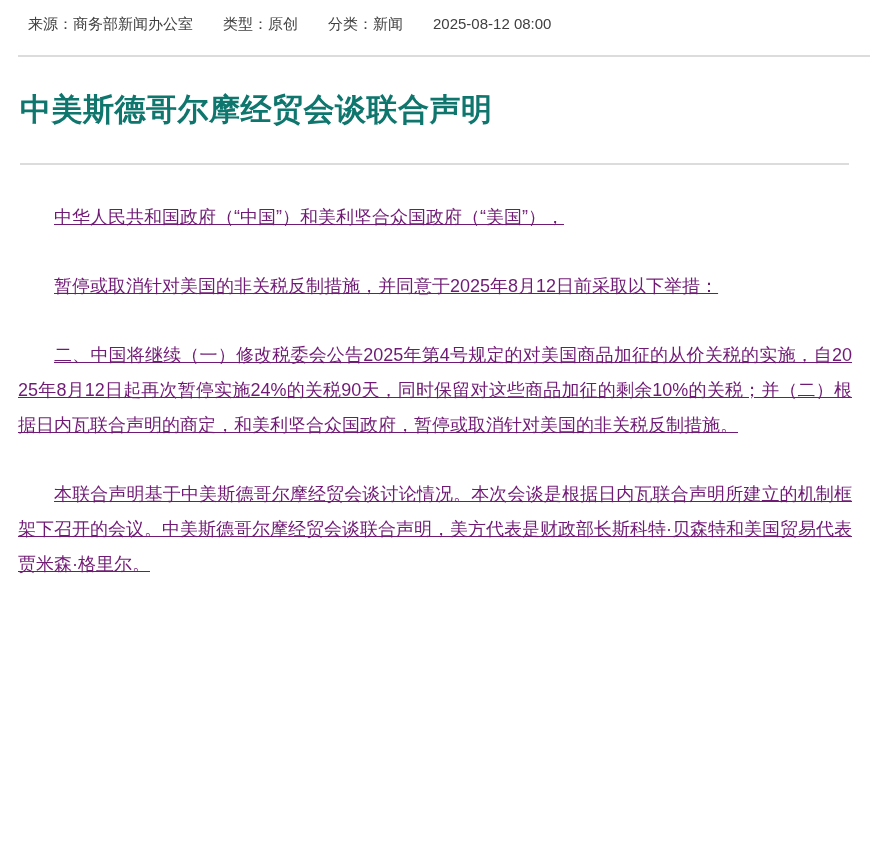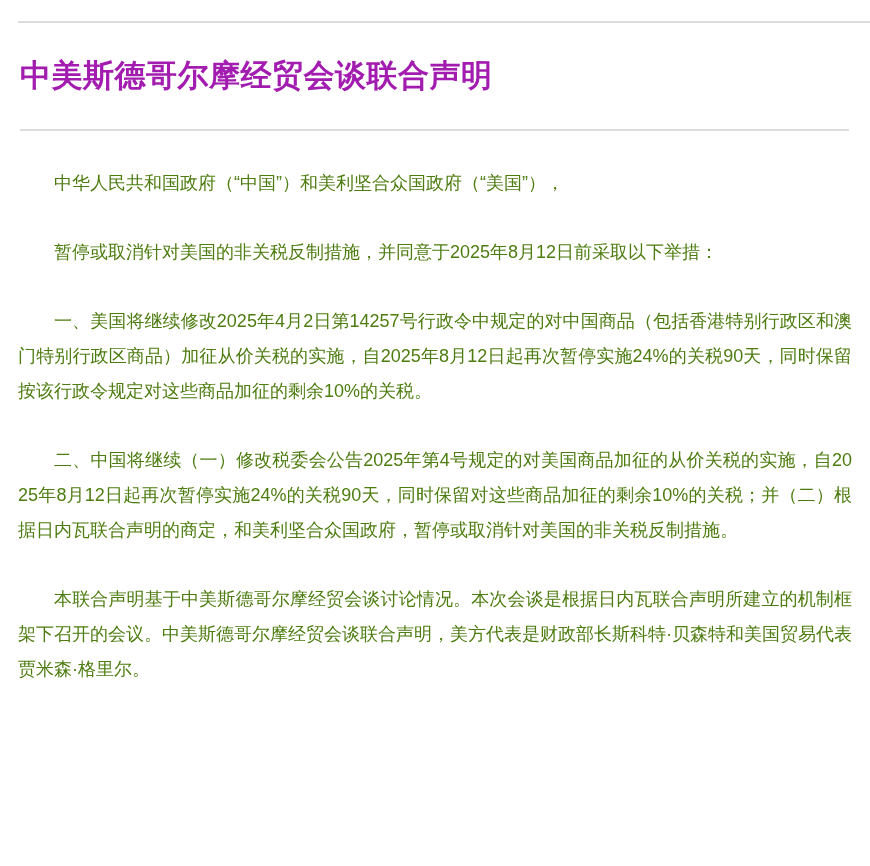--- a/index.html
+++ b/index.html
@@ -39,58 +39,61 @@
     margin-right: -18px;
     height: 2px;
     background: #dcdcdc;
   }
   
   .article-title {
     margin: 33px 0 0 2px;
     font-size: 31px;
     line-height: 40px;
     font-weight: 700;
-    color: #a21caf;
+    color: #0f766e;
     letter-spacing: 0.5px;
   }
   
   .divider-title {
     margin-top: 33px;
     margin-left: 2px;
     width: 829px;
     height: 2px;
     background: #dcdcdc;
   }
   
   .article-body {
     padding-top: 35px;
   }
   .article-body p {
     margin: 0 0 34px 0;
     font-size: 18px;
     line-height: 35px;
-    color: #4d7c0f;
+    color: #701a75;
     text-indent: 2em;
     text-align: justify;
     word-break: break-all;
+    text-decoration: underline;
   }
 </style>
 </head>
 <body>
 
 <div class="page">
 
+  <div class="meta-bar">
+    <span class="meta-item"><span class="meta-label">来源：</span><span class="meta-value">商务部新闻办公室</span></span><span class="meta-item"><span class="meta-label">类型：</span><span class="meta-value">原创</span></span><span class="meta-item"><span class="meta-label">分类：</span><span class="meta-value">新闻</span></span><span class="meta-datetime">2025-08-12 08:00</span>
+  </div>
 
   <div class="divider-top"></div>
 
   <h1 class="article-title">中美斯德哥尔摩经贸会谈联合声明</h1>
 
   <div class="divider-title"></div>
 
   <div class="article-body">
     <p>中华人民共和国政府（“中国”）和美利坚合众国政府（“美国”），</p>
     <p>暂停或取消针对美国的非关税反制措施，并同意于2025年8月12日前采取以下举措：</p>
-    <p>一、美国将继续修改2025年4月2日第14257号行政令中规定的对中国商品（包括香港特别行政区和澳门特别行政区商品）加征从价关税的实施，自2025年8月12日起再次暂停实施24%的关税90天，同时保留按该行政令规定对这些商品加征的剩余10%的关税。</p>
     <p>二、中国将继续（一）修改税委会公告2025年第4号规定的对美国商品加征的从价关税的实施，自2025年8月12日起再次暂停实施24%的关税90天，同时保留对这些商品加征的剩余10%的关税；并（二）根据日内瓦联合声明的商定，和美利坚合众国政府，暂停或取消针对美国的非关税反制措施。</p>
     <p>本联合声明基于中美斯德哥尔摩经贸会谈讨论情况。本次会谈是根据日内瓦联合声明所建立的机制框架下召开的会议。中美斯德哥尔摩经贸会谈联合声明，美方代表是财政部长斯科特·贝森特和美国贸易代表贾米森·格里尔。</p>
   </div>
 
 </div>
 
 </body></html>

